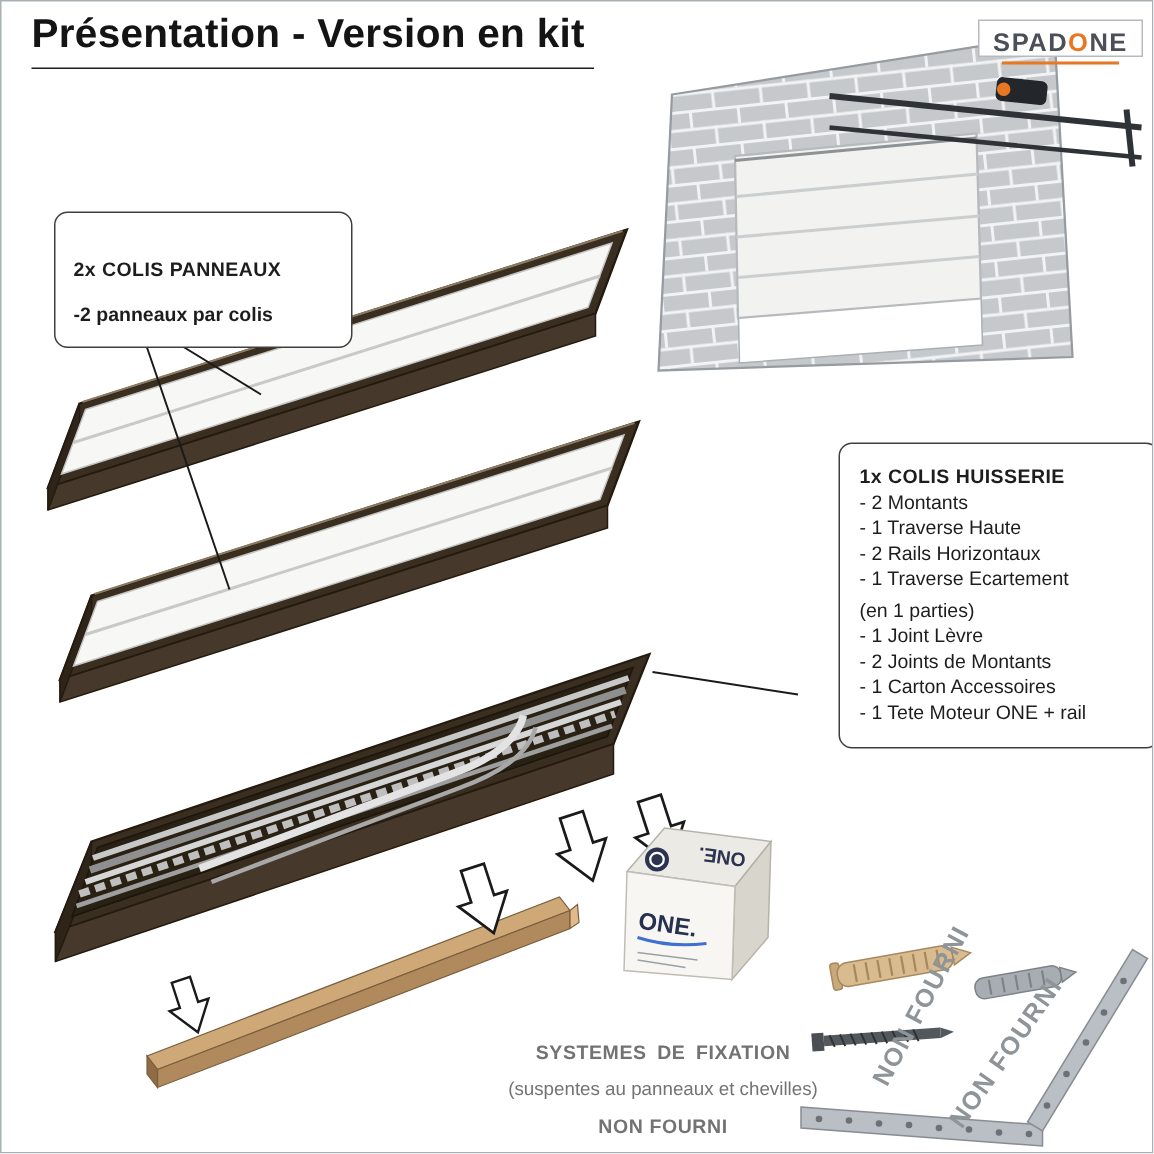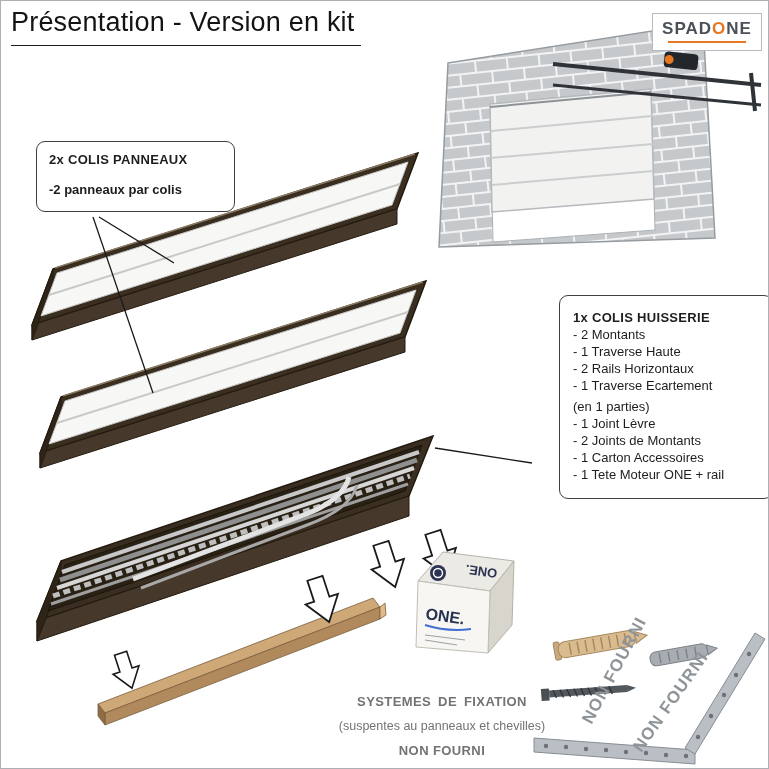--- a/index.html
+++ b/index.html
@@ -2,32 +2,32 @@
 <html><head>
 <meta charset="utf-8">
 <style>
   html,body { margin:0; padding:0; background:#ffffff; font-family:"Liberation Sans", sans-serif; }
   .page { position:relative; width:769px; height:769px; background:#ffffff;
           border:1px solid #aab0b4; box-sizing:border-box; overflow:hidden; }
   .abs { position:absolute; }
   svg { position:absolute; left:0; top:0; }
   svg text { font-family:"Liberation Sans", sans-serif; }
 
-  .title { left:10px; top:6px; font-size:27px; font-weight:normal; color:#141414;
+  .title { left:20px; top:6px; font-size:27px; font-weight:bold; color:#141414;
            letter-spacing:0.2px; padding:0 6px 7px 0; border-bottom:1.5px solid #1d1d1d; }
 
-  .logo { left:651px; top:12px; width:110px; height:38px; border:1px solid #b6bac0;
+  .logo { left:651px; top:12px; width:110px; height:25px; border:1px solid #b6bac0;
           background:#fff; text-align:center; box-sizing:border-box; padding-top:6px; }
   .logo-text { font-size:17px; font-weight:bold; color:#4b5058; letter-spacing:1px; line-height:18px; }
   .logo-text .o { color:#e87722; }
   .logo-rule { width:78px; height:2px; background:#e87722; margin:3px auto 0 auto; }
 
   .callout { background:#ffffff; border:1.5px solid #3f3f3f; border-radius:9px;
              box-sizing:border-box; color:#1d1d1d; }
-  .c1 { left:35px; top:140px; width:199px; padding:9px 12px 13px 12px; }
+  .c1 { left:35px; top:140px; width:199px; padding:29px 12px 13px 12px; }
   .c2 { left:558px; top:294px; width:214px; padding:13px 13px 15px 13px; }
   .c-title { font-size:13px; font-weight:bold; letter-spacing:0.3px; line-height:17px; }
   .c-line  { font-size:13px; margin-top:13px; line-height:17px;font-weight:bold; }
   .c-item  { font-size:13px; margin-top:0; line-height:17px; }
   .c-item.sub { margin-top:4px; }
 
   .fix-text { left:320px; top:682px; width:242px; text-align:center; color:#737373;margin-top:11px; }
   .fx1 { font-size:13px; font-weight:bold; letter-spacing:0.4px; word-spacing:3px; }
   .fx2 { font-size:12.5px; margin-top:10px; }
   .fx3 { font-size:13px; font-weight:bold; margin-top:10px; letter-spacing:0.4px; }

